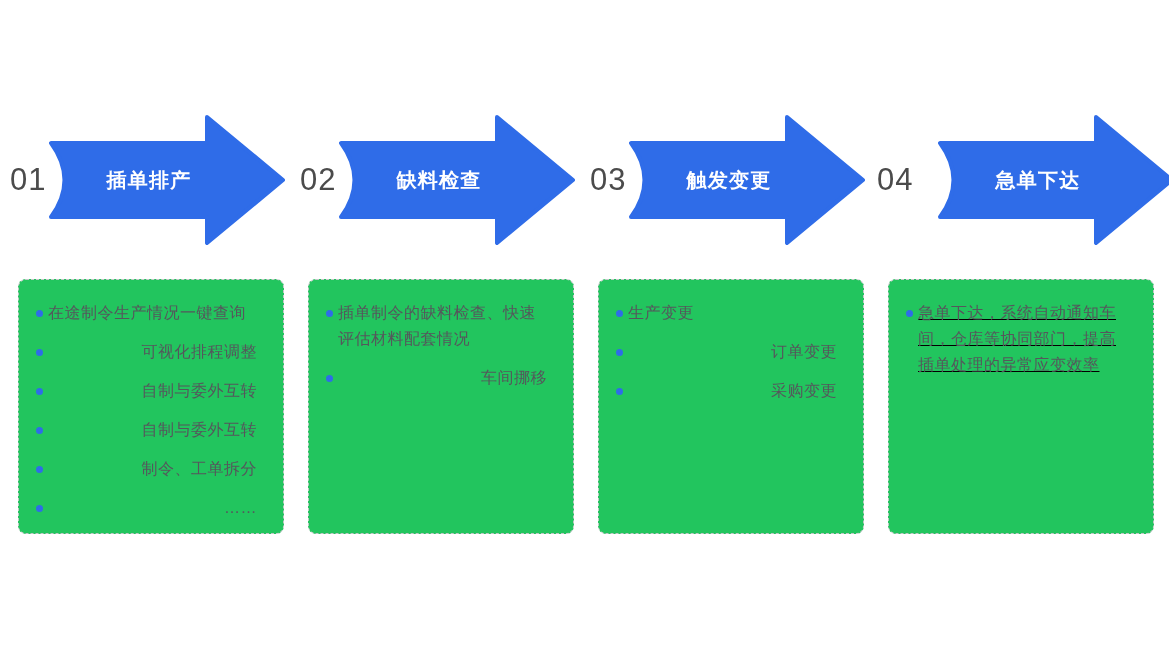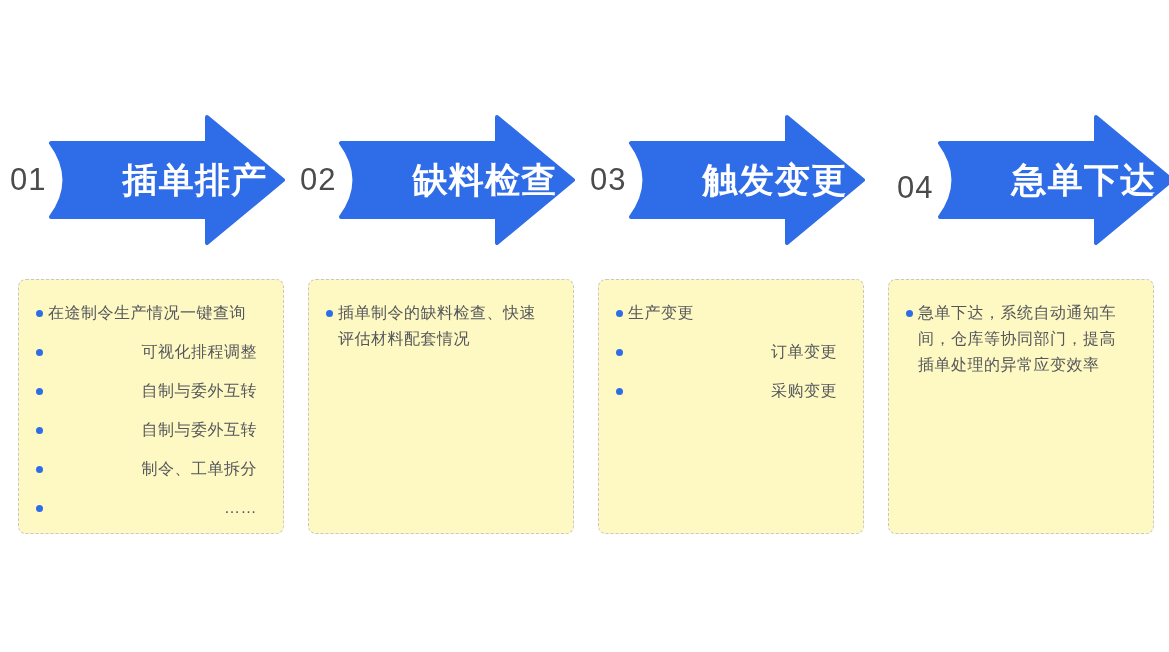--- a/index.html
+++ b/index.html
@@ -18,37 +18,36 @@
   .step{position:absolute;top:0;width:290px;height:652px;padding-left:28px;}
   .step1{left:0;}
   .step2{left:290px;}
   .step3{left:580px;}
   .step4{left:869px;width:300px;}
   .num{
     position:absolute;left:10px;top:162px;width:44px;height:36px;
     font-size:31px;font-weight:500;color:var(--num-gray);
     letter-spacing:1px;line-height:36px;
   }
-  .step4 .num{left:28px;margin-top:8px;}
+  .step4 .num{left:8px;}
   .arrow{position:absolute;left:48px;top:114px;width:238px;height:132px;}
   .step4 .arrow{left:68px;text-align:center;}
   .arrow svg{display:block;width:238px;height:132px;}
   .arrow-label{
     position:absolute;left:40px;top:0;width:122px;height:132px;
     display:flex;align-items:center;justify-content:center;
-    color:#fff;font-size:35px;font-weight:bold;letter-spacing:1.2px;
+    color:#fff;font-size:20px;font-weight:bold;letter-spacing:1.2px;
     white-space:nowrap;
-    margin-left:46px;
   }
   .box{
     position:absolute;left:18px;top:279px;width:266px;height:255px;
     border:1px dashed var(--border-gray);border-radius:8px;
-    padding:20px 26px 0 0;background:#fef9c3;
+    padding:20px 26px 0 0;background:#22c55e;
   }
-  .step4 .box{left:19px;}
+  .step4 .box{left:19px;text-decoration:underline;}
   .box ul{list-style:none;}
   .box li{
     position:relative;padding-left:29px;
     font-size:16px;line-height:26px;letter-spacing:0.5px;
     color:var(--text-gray);
   }
   .box li + li{margin-top:13px;text-align:right;}
   .box li::before{
     content:"";position:absolute;left:17px;top:10px;
     width:7px;height:7px;border-radius:50%;background:var(--blue);
@@ -83,20 +82,21 @@
     <div class="num">02</div>
     <div class="arrow">
       <svg viewBox="0 0 238 132">
         <path d="M 3,29 L 159,29 L 159,3 L 235,66 L 159,129 L 159,103 L 3,103 Q 30,66 3,29 Z" fill="#2F6CE8" stroke="#2F6CE8" stroke-width="4" stroke-linejoin="round"></path>
       </svg>
       <div class="arrow-label">缺料检查</div>
     </div>
     <div class="box">
       <ul>
         <li>插单制令的缺料检查、快速评估材料配套情况</li>
+        <li>车间挪移</li>
       </ul>
     </div>
   </div>
 
   <div class="step step3">
     <div class="num">03</div>
     <div class="arrow">
       <svg viewBox="0 0 238 132">
         <path d="M 3,29 L 159,29 L 159,3 L 235,66 L 159,129 L 159,103 L 3,103 Q 30,66 3,29 Z" fill="#2F6CE8" stroke="#2F6CE8" stroke-width="4" stroke-linejoin="round"></path>
       </svg>

